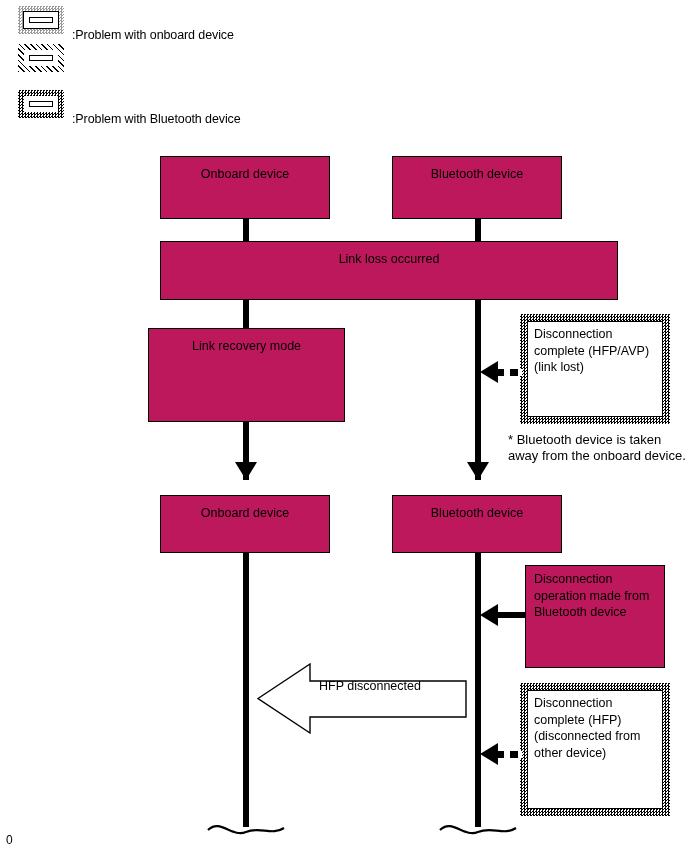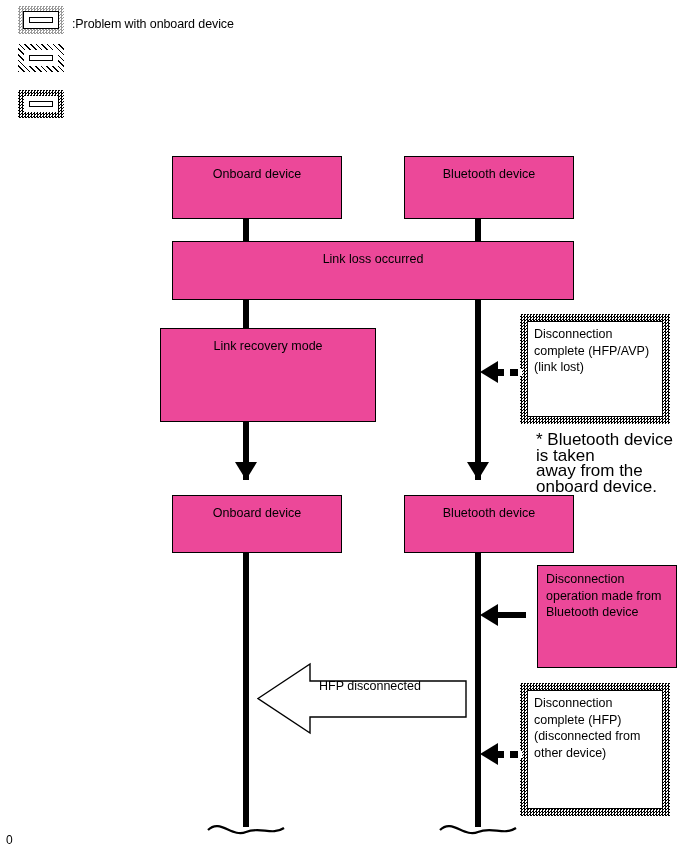--- a/index.html
+++ b/index.html
@@ -42,29 +42,29 @@
     border:6px solid transparent;
     background:
       linear-gradient(#fff,#fff) padding-box,
       repeating-conic-gradient(#000 0% 25%, #ffffff 0% 50%) border-box;
     background-size:auto, 3px 3px;
   }
   .sw-bt::after{
     content:"";position:absolute;inset:5px;border:1.5px solid #000;background:#fff;
   }
   .legend-text{
-    position:absolute;left:72px;top:8px;font-size:12.5px;line-height:20px;
+    position:absolute;left:72px;top:19px;font-size:12.5px;line-height:20px;
     white-space:nowrap;letter-spacing:-0.1px;
   }
 
   
   .node{
-    position:absolute;box-sizing:border-box;background:#ec4899;
+    position:absolute;box-sizing:border-box;background:#be185d;
     border:1.3px solid #000;
-    font-size:12.5px;text-align:center;margin-left:12px;
+    font-size:12.5px;text-align:center;
   }
   .node .lbl{display:block;padding-top:10px;}
   .node.left-align .lbl{
     text-align:left;padding:5px 0 0 8px;line-height:16.5px;
   }
 
   
   .callout-dotted{
     position:absolute;box-sizing:border-box;background:#fff;
     border:7px solid transparent;
@@ -105,23 +105,22 @@
 
   
   .block-arrow{position:absolute;}
   .block-arrow svg{display:block;}
   .block-arrow .ba-text{
     position:absolute;font-size:12.5px;white-space:nowrap;
   }
 
   
   .footnote{
-    position:absolute;font-size:17px;line-height:15.5px;text-align:left;
+    position:absolute;font-size:13px;line-height:15.5px;text-align:left;
     white-space:nowrap;
-    margin-left:28px;
   }
 
   
   .pagenum{position:absolute;font-size:12px;}
 
   
   .brk{position:absolute;}
 </style>
 </head>
 <body>
@@ -130,41 +129,42 @@
   <div class="legend-swatch sw-onboard"></div>
   <div class="legend-text">:Problem with onboard device</div>
 </div>
 
 <div class="legend-row" style="top:44px;">
   <div class="legend-swatch sw-either"></div>
 </div>
 
 <div class="legend-row" style="top:90px;">
   <div class="legend-swatch sw-bt"></div>
+  <div class="legend-text">:Problem with Bluetooth device</div>
 </div>
 
 <div class="lifeline" style="left:243px;top:215px;height:120px;"></div>
 <div class="lifeline" style="left:475px;top:215px;height:265px;"></div>
 <div class="lifeline" style="left:243px;top:418px;height:62px;"></div>
 <div class="lifeline" style="left:243px;top:552px;height:275px;"></div>
 <div class="lifeline" style="left:475px;top:552px;height:275px;"></div>
 
 <div class="node" style="left:160px;top:156px;width:170px;height:63px;">
   <span class="lbl">Onboard device</span>
 </div>
 
 <div class="node" style="left:392px;top:156px;width:170px;height:63px;">
   <span class="lbl">Bluetooth device</span>
 </div>
 
-<div class="node" style="left:160px;top:241px;width:402px;height:59px;">
+<div class="node" style="left:160px;top:241px;width:458px;height:59px;">
   <span class="lbl">Link loss occurred</span>
 </div>
 
-<div class="node" style="left:148px;top:328px;width:216px;height:94px;">
+<div class="node" style="left:148px;top:328px;width:197px;height:94px;">
   <span class="lbl">Link recovery mode</span>
 </div>
 
 <div class="arrow-down-head" style="left:235px;top:462px;"></div>
 <div class="arrow-down-head" style="left:467px;top:462px;"></div>
 
 <div class="callout-dotted" style="left:520px;top:314px;width:150px;height:110px;">
   <div class="inner" style="white-space:pre-line;">Disconnection
 complete (HFP/AVP)
 (link lost)</div>

